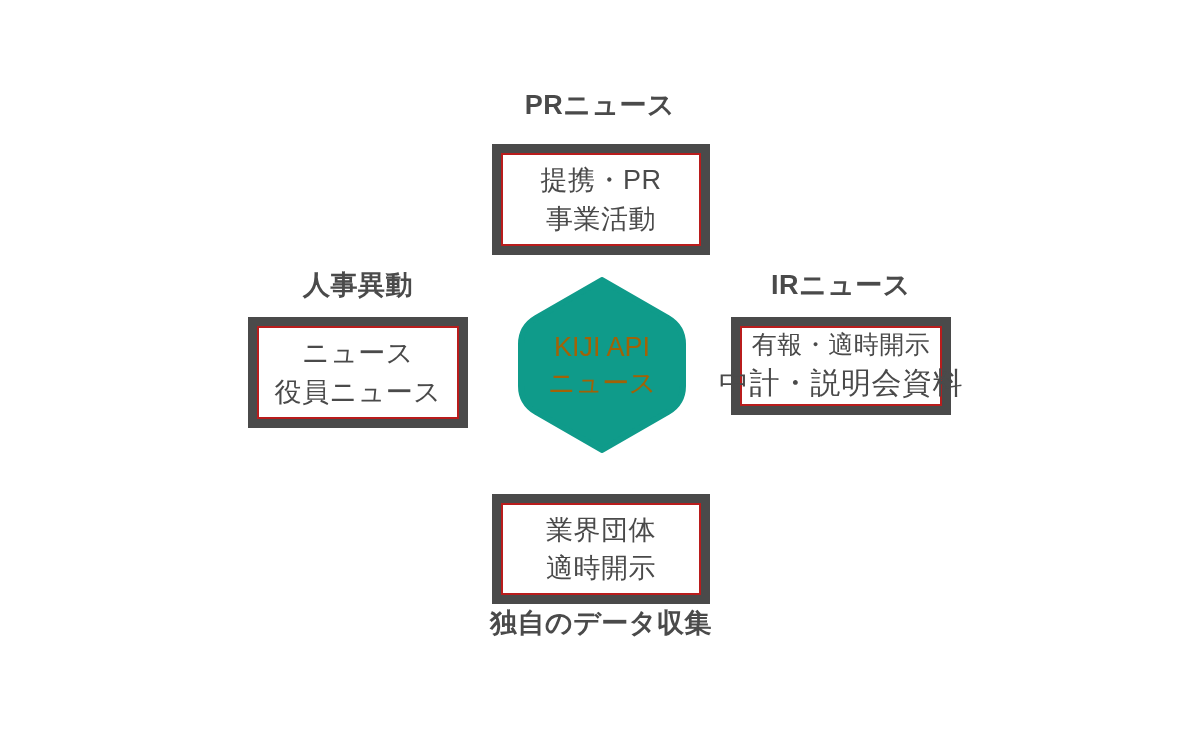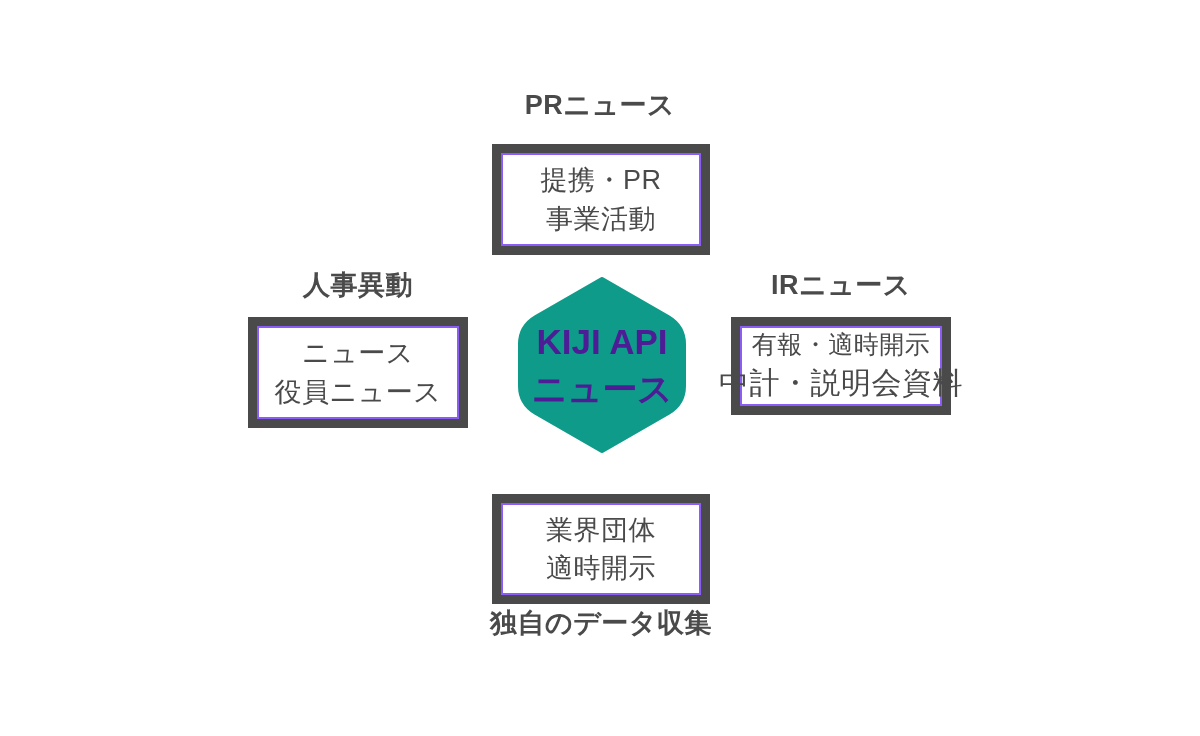--- a/index.html
+++ b/index.html
@@ -39,21 +39,21 @@
     background: #ffffff;
     border: 9px solid #4a4a4a;
     display: flex;
     align-items: center;
     justify-content: center;
   }
   .frame-inner {
     box-sizing: border-box;
     width: 100%;
     height: 100%;
-    border: 2px solid #8b5cf6;
+    border: 2px solid #b91c1c;
     display: flex;
     flex-direction: column;
     align-items: center;
     justify-content: center;
   }
   .frame-line {
     color: #4a4a4a;
     font-size: 27px;
     font-weight: 400;
     line-height: 1.42;
@@ -83,23 +83,23 @@
     top: 0;
     width: 168px;
     height: 176px;
     display: flex;
     flex-direction: column;
     align-items: center;
     justify-content: center;
     pointer-events: none;
   }
   .hex-line {
-    color: #4c1d95;
-    font-weight: bold;
-    font-size: 35px;
+    color: #a16207;
+    font-weight: normal;
+    font-size: 27px;
     line-height: 1.35;
     white-space: nowrap;
     letter-spacing: 0px;
   }
   .hex-line.l2 {
     letter-spacing: -0.5px;
   }
 </style>
 </head>
 <body>

